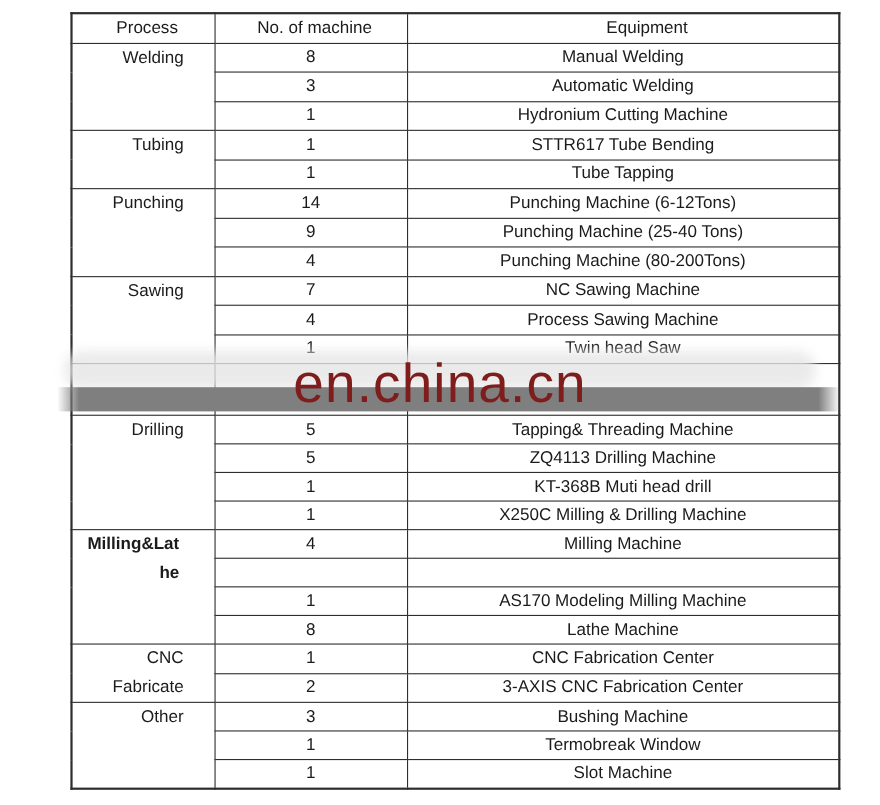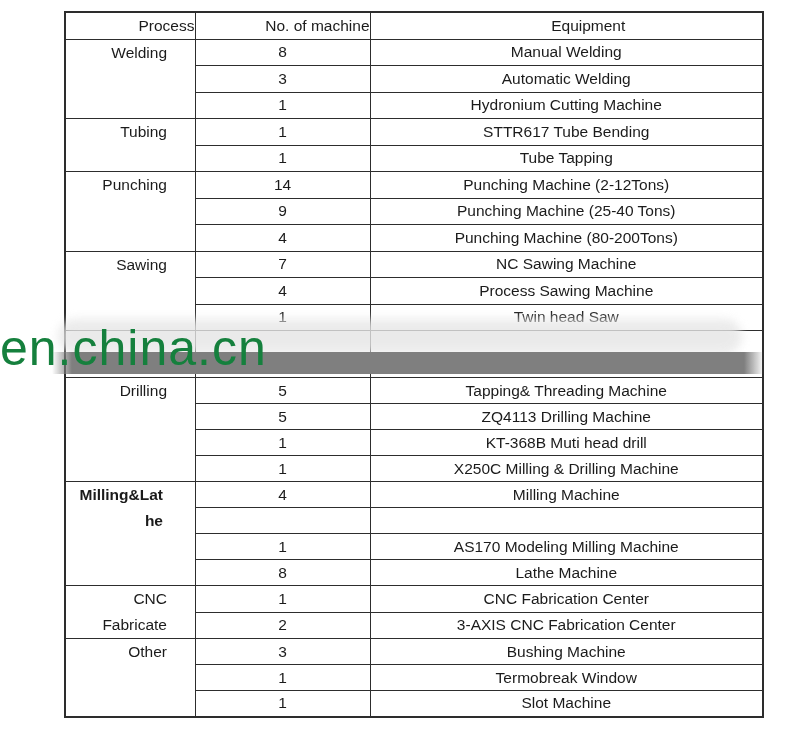--- a/index.html
+++ b/index.html
@@ -26,21 +26,21 @@
     color:#1b1b1b;
     font-weight:400;
     padding:0;
     overflow:hidden;
   }
   tr.r-hdr  { height:27px; }
   tr.r-pre  { height:26.5px; }
   tr.r-gap  { height:47px; }
   tr.r-post { height:26px; }
 
-  th.h-left { text-align:right; padding-left:7px; }
+  th.h-left { text-align:center; padding-left:7px; }
   th.h-center { text-align:center;padding-left:44px; }
 
   td.proc {
     text-align:right;
     vertical-align:top;
     padding-left:7px;
     line-height:26px;
   }
   td.proc .inner { max-width:94px; }
   td.proc .inner.ba { word-break:break-all; max-width:90px;font-weight:bold; }
@@ -62,25 +62,25 @@
     width:712px; height:22px;
     background:linear-gradient(90deg,
       rgba(127,127,127,0) 0, #7f7f7f 20px,
       #7f7f7f calc(100% - 20px), rgba(127,127,127,0) 100%);
     filter:blur(0.6px);
     z-index:3;
   }
   .wm-text {
     position:absolute; left:0; top:322px;
     width:800px;
-    text-align:left;
+    text-align:center;
     font-size:50px;
     line-height:52px;
     letter-spacing:1px;
-    color:#15803d;
+    color:#7f1d1d;
     z-index:4;
   }
 </style>
 </head>
 <body>
 
 <table class="tbl">
   <colgroup>
     <col style="width:130px">
     <col style="width:175px">
@@ -118,21 +118,21 @@
       </tr>
       <tr class="r-pre">
         <td class="count">1</td>
         <td class="equip">Tube Tapping</td>
       </tr>
       <tr class="r-pre">
         <td class="proc" rowspan="3">
           <div class="inner">Punching</div>
         </td>
         <td class="count">14</td>
-        <td class="equip">Punching Machine (2-12Tons)</td>
+        <td class="equip">Punching Machine (6-12Tons)</td>
       </tr>
       <tr class="r-pre">
         <td class="count">9</td>
         <td class="equip">Punching Machine (25-40 Tons)</td>
       </tr>
       <tr class="r-pre">
         <td class="count">4</td>
         <td class="equip">Punching Machine (80-200Tons)</td>
       </tr>
       <tr class="r-pre">

